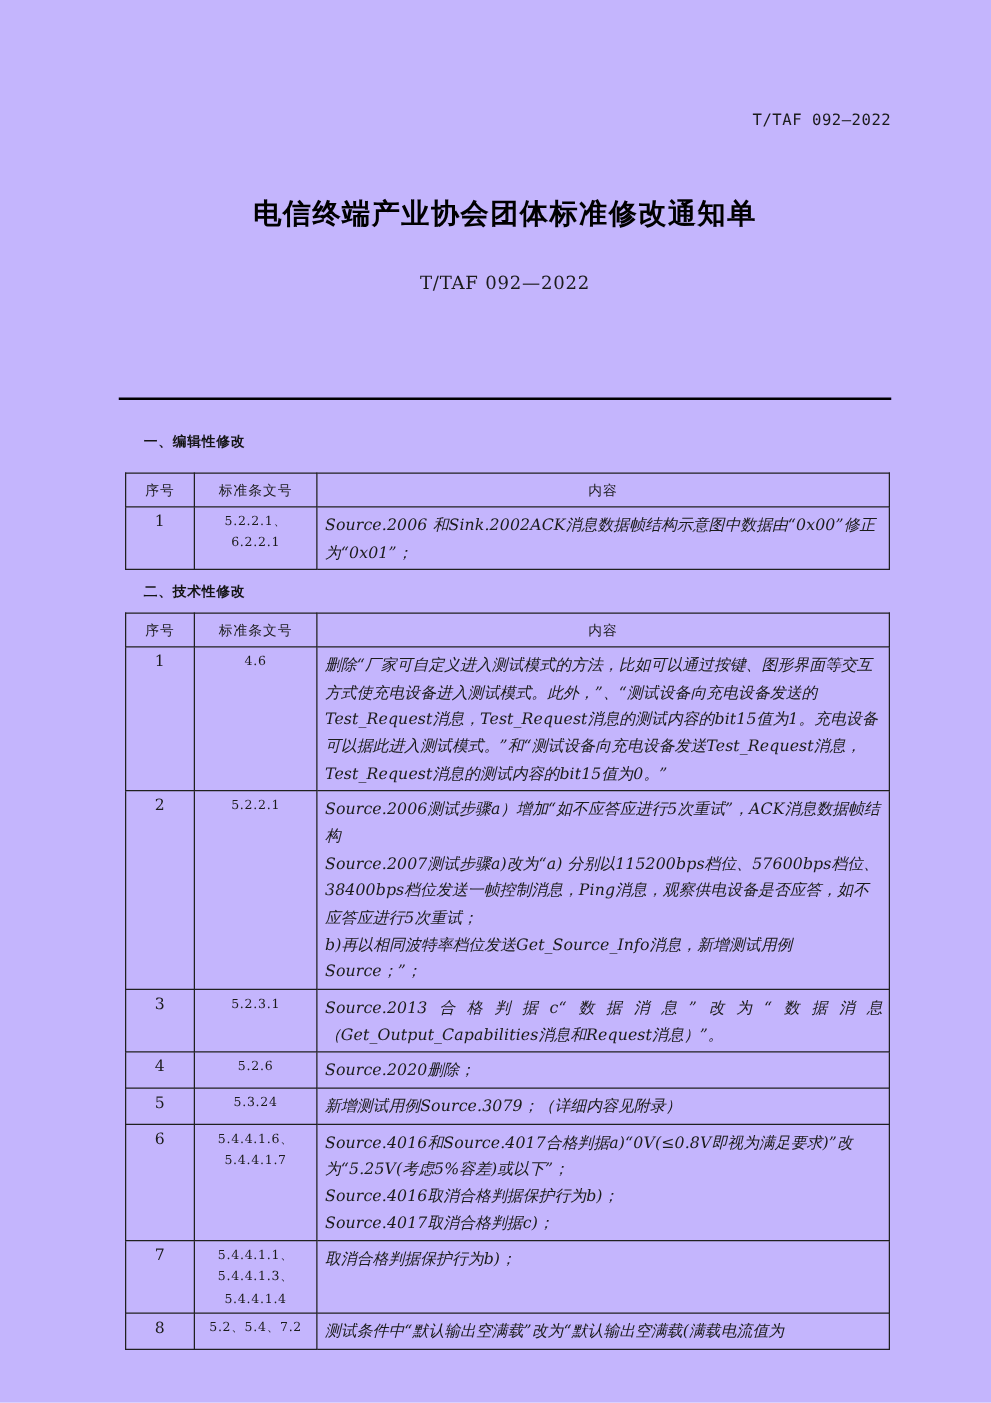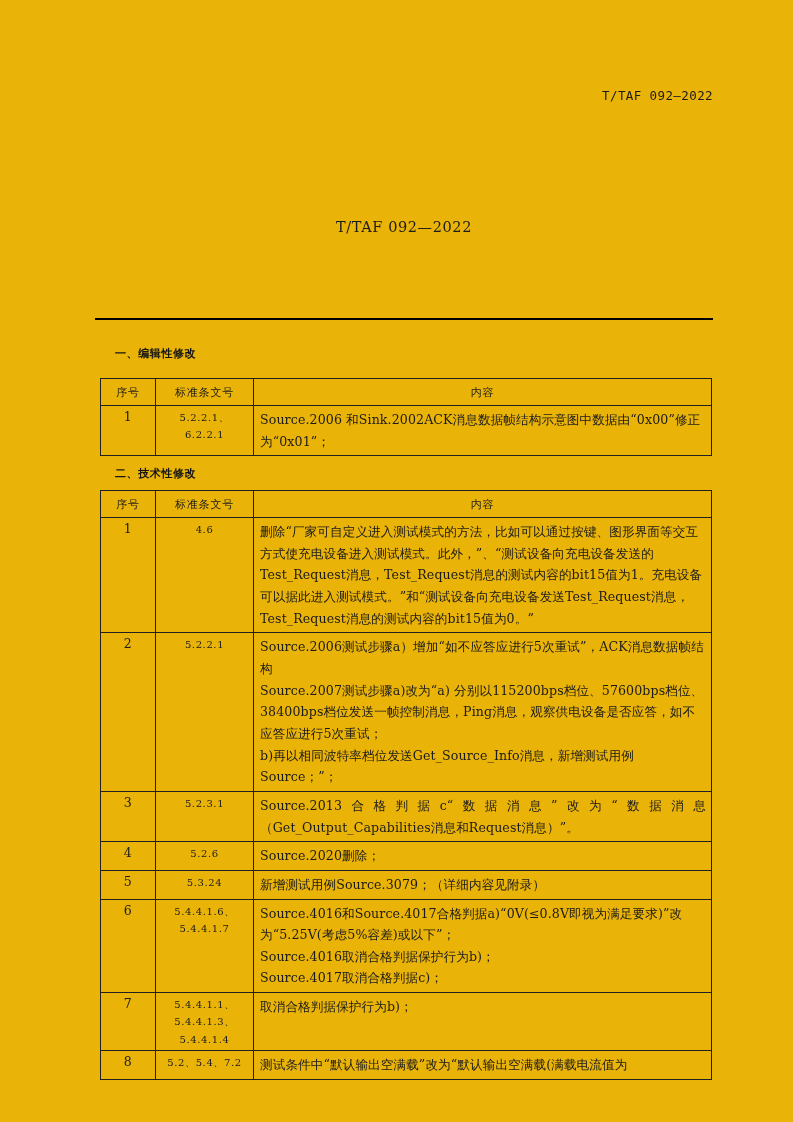--- a/index.html
+++ b/index.html
@@ -16,21 +16,21 @@
     font-family: "DejaVu Serif", "Liberation Serif", serif;
     color: #1b1b1b;
     -webkit-font-smoothing: antialiased;
   }
 
   .page {
     position: absolute;
     left: 0; top: 0;
     width: 793px;
     height: 1122px;
-    background: #eab308;
+    background: #c4b5fd;
   }
 
   
   .running-header {
     position: absolute;
     left: 95px;
     top: 88px;
     width: 618px;
     text-align: right;
     font-family: "DejaVu Sans Mono", "Liberation Mono", monospace;
@@ -151,20 +151,21 @@
     letter-spacing: 0.6px;
     line-height: 1.72;
     padding-top: 3px;
   }
   td.cell-body {
     text-align: left;
     font-size: 12.6px;
     line-height: 1.72;
     letter-spacing: 0.1px;
     padding: 3px 5px 3px 6px;
+    font-style: italic;
   }
   td.cell-body.justify {
     text-align: justify;
     text-justify: inter-character;
   }
   td.cell-body p {
     margin: 0;
   }
   td.cell-clause .clause-line {
     display: block;
@@ -176,20 +177,21 @@
     overflow: hidden;
   }
 </style>
 </head>
 <body>
 
 <div class="page">
 
   <div class="running-header">T/TAF 092—2022</div>
 
+  <div class="doc-title">电信终端产业协会团体标准修改通知单</div>
 
   <div class="subtitle-block">
     <div class="sub-line sub-std-no">T/TAF 092—2022</div>
   </div>
 
   <div class="thick-rule"></div>
 
   <div class="section-heading sec1">一、编辑性修改</div>
 
   <table class="amend-table t1">

